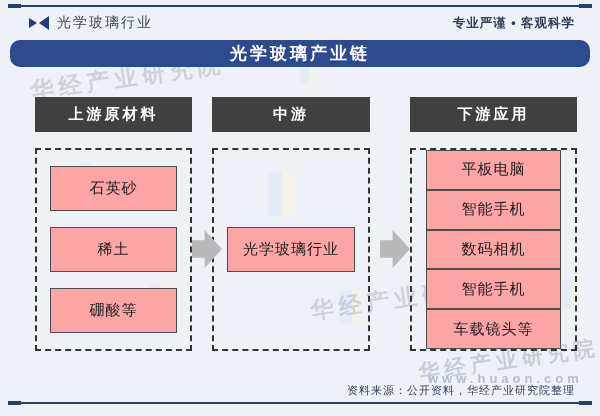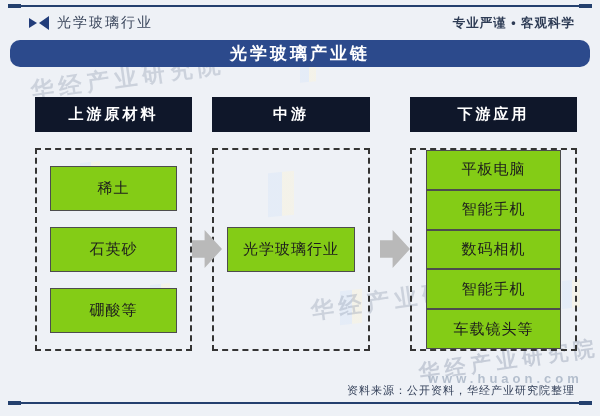--- a/index.html
+++ b/index.html
@@ -19,25 +19,25 @@
   .brandbar{position:absolute;top:13px;left:28px;right:25px;height:20px;
     display:flex;justify-content:space-between;align-items:center;z-index:3;}
   .brand{display:flex;align-items:center;gap:7px;font-size:14px;color:#39455b;letter-spacing:2px;}
   .tagline{font-size:12.5px;color:#2e3c55;font-weight:bold;letter-spacing:1px;margin-left:31px;}
 
   .titlebar{position:absolute;left:10px;width:580px;top:40px;height:27px;z-index:3;
     background:#2c4a8c;color:#ffffff;display:flex;align-items:center;justify-content:center;
     font-size:17px;font-weight:bold;letter-spacing:3px;border-radius:10px;}
 
   .col{position:absolute;top:97px;z-index:2;}
-  .col-header{height:35px;background:#0f172a;color:#ffffff;font-weight:bold;font-size:15px;
+  .col-header{height:35px;background:#404040;color:#ffffff;font-weight:bold;font-size:15px;
     display:flex;align-items:center;justify-content:center;letter-spacing:3px;}
   .col-box{margin-top:16px;height:203px;border:2px dashed #343434;box-sizing:border-box;
     display:flex;flex-direction:column;align-items:center;justify-content:space-evenly;}
-  .chain-item{width:83%;height:45px;background:#84cc16;border:1.5px solid #4d4d4d;box-sizing:border-box;
+  .chain-item{width:83%;height:45px;background:#fca5a5;border:1.5px solid #4d4d4d;box-sizing:border-box;
     display:flex;align-items:center;justify-content:center;font-size:15px;color:#1d1d1d;letter-spacing:1px;}
 
   .arrow{position:absolute;width:30px;height:38px;top:230px;background:#b9b9b9;z-index:2;
     clip-path:polygon(0 27%,42% 27%,42% 0,100% 50%,42% 100%,42% 73%,0 73%);}
   .arrow.a1{left:192px;}
   .arrow.a2{left:380px;}
 
   .source{position:absolute;right:25px;bottom:18px;font-size:11px;color:#313e57;
     letter-spacing:1px;z-index:3;}
 
@@ -81,22 +81,22 @@
   </div>
   <div class="tagline">专业严谨 • 客观科学</div>
 </div>
 
 <div class="titlebar">光学玻璃产业链</div>
 
 <div id="chain">
     <div class="col" style="left: 35px; width: 157px;">
       <div class="col-header">上游原材料</div>
       <div class="col-box">
+        <div class="chain-item">石英砂</div>
         <div class="chain-item">稀土</div>
-        <div class="chain-item">石英砂</div>
         <div class="chain-item">硼酸等</div>
       </div>
     </div>
     <div class="col" style="left: 212px; width: 158px;">
       <div class="col-header">中游</div>
       <div class="col-box">
         <div class="chain-item">光学玻璃行业</div>
       </div>
     </div>
     <div class="col" style="left: 410px; width: 167px;">

